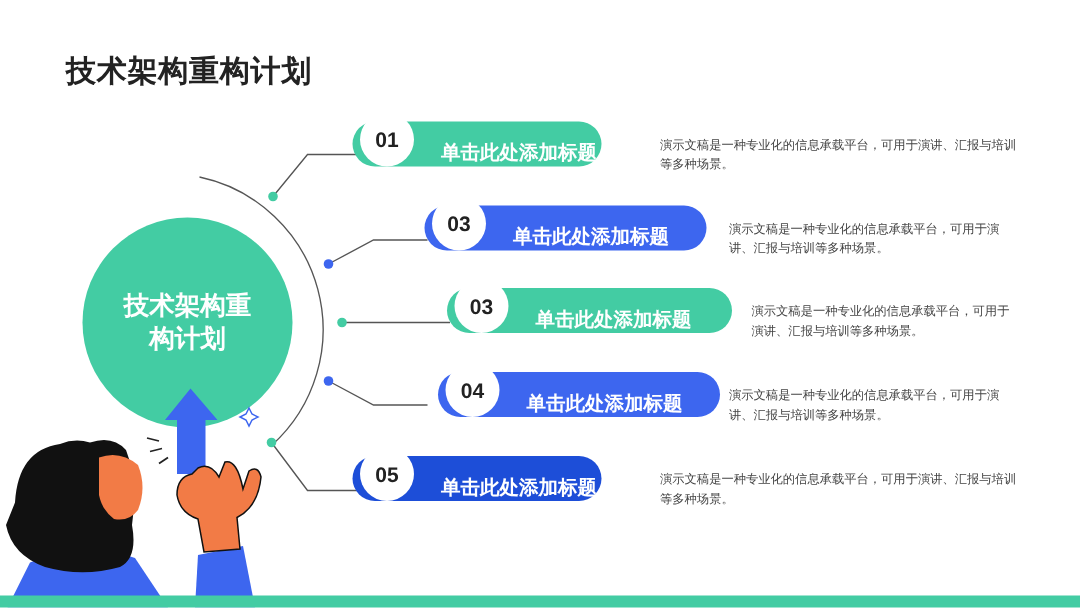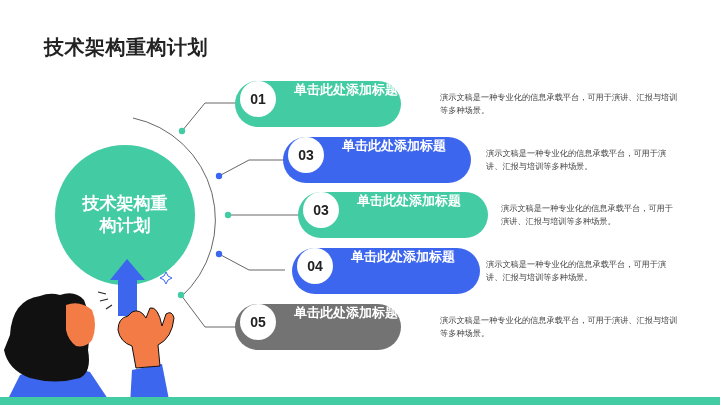--- a/index.html
+++ b/index.html
@@ -3,21 +3,21 @@
 <meta charset="utf-8">
 <style>
   html, body { margin:0; padding:0; }
   body { width:720px; height:405px; position:relative; overflow:hidden; background:#ffffff;
          font-family:"Liberation Sans","DejaVu Sans",sans-serif; }
   .title { position:absolute; left:44px; top:34px; font-size:20px; font-weight:bold; color:#222222; letter-spacing:0.5px; }
   svg.lines { position:absolute; left:0; top:0; width:720px; height:405px; }
   .center { position:absolute; left:55px; top:145px; width:140px; height:140px; border-radius:50%;
             display:flex; align-items:center; justify-content:center; text-align:center; }
   .center span { color:#fff; font-size:17px; font-weight:bold; line-height:22px; width:100px; }
-  .pill { position:absolute; height:46px; border-radius:23px; display:flex; align-items:flex-start; box-sizing:border-box; }
+  .pill { position:absolute; height:30px; border-radius:23px; display:flex; align-items:flex-end; box-sizing:border-box; }
   .pill .num { width:36px; height:36px; border-radius:50%; background:#fff; margin-left:5px;
                display:flex; align-items:center; justify-content:center; font-weight:bold; font-size:14px; color:#222; }
   .pill .ptitle { color:#fff; font-weight:bold; font-size:13px; margin-left:18px; white-space:nowrap; }
   .desc { position:absolute; font-size:8.2px; line-height:13px; color:#444;font-family:Liberation Mono, monospace; }
   .bottom-bar { position:absolute; left:0; top:397px; width:720px; height:8px; }
   .person { position:absolute; left:0; top:0; width:720px; height:405px; pointer-events:none; }
 </style>
 </head>
 <body>
 
@@ -60,21 +60,21 @@
   <div class="ptitle">单击此处添加标题</div>
 </div>
 <div class="desc" style="left:501px; top:202px; width:176px;">演示文稿是一种专业化的信息承载平台，可用于演讲、汇报与培训等多种场景。</div>
 
 <div class="pill" style="left:292px; top:248px; width:188px; background:#3D66EF;">
   <div class="num">04</div>
   <div class="ptitle">单击此处添加标题</div>
 </div>
 <div class="desc" style="left:486px; top:258px; width:192px;">演示文稿是一种专业化的信息承载平台，可用于演讲、汇报与培训等多种场景。</div>
 
-<div class="pill" style="left:235px; top:304px; width:166px; background:#737373;">
+<div class="pill" style="left:235px; top:304px; width:166px; background:#1d4ed8;">
   <div class="num">05</div>
   <div class="ptitle">单击此处添加标题</div>
 </div>
 <div class="desc" style="left:440px; top:314px; width:238px;">演示文稿是一种专业化的信息承载平台，可用于演讲、汇报与培训等多种场景。</div>
 
 <svg class="person" viewBox="0 0 720 405">
 
   <path d="M166 272 L168 276 L172 278 L168 280 L166 284 L164 280 L160 278 L164 276 Z" fill="none" stroke="#3D66EF" stroke-width="1"></path>
 
   <path d="M127 259 L145 280 L137 280 L137 316 L118 316 L118 280 L110 280 Z" fill="#3D66EF"></path>

